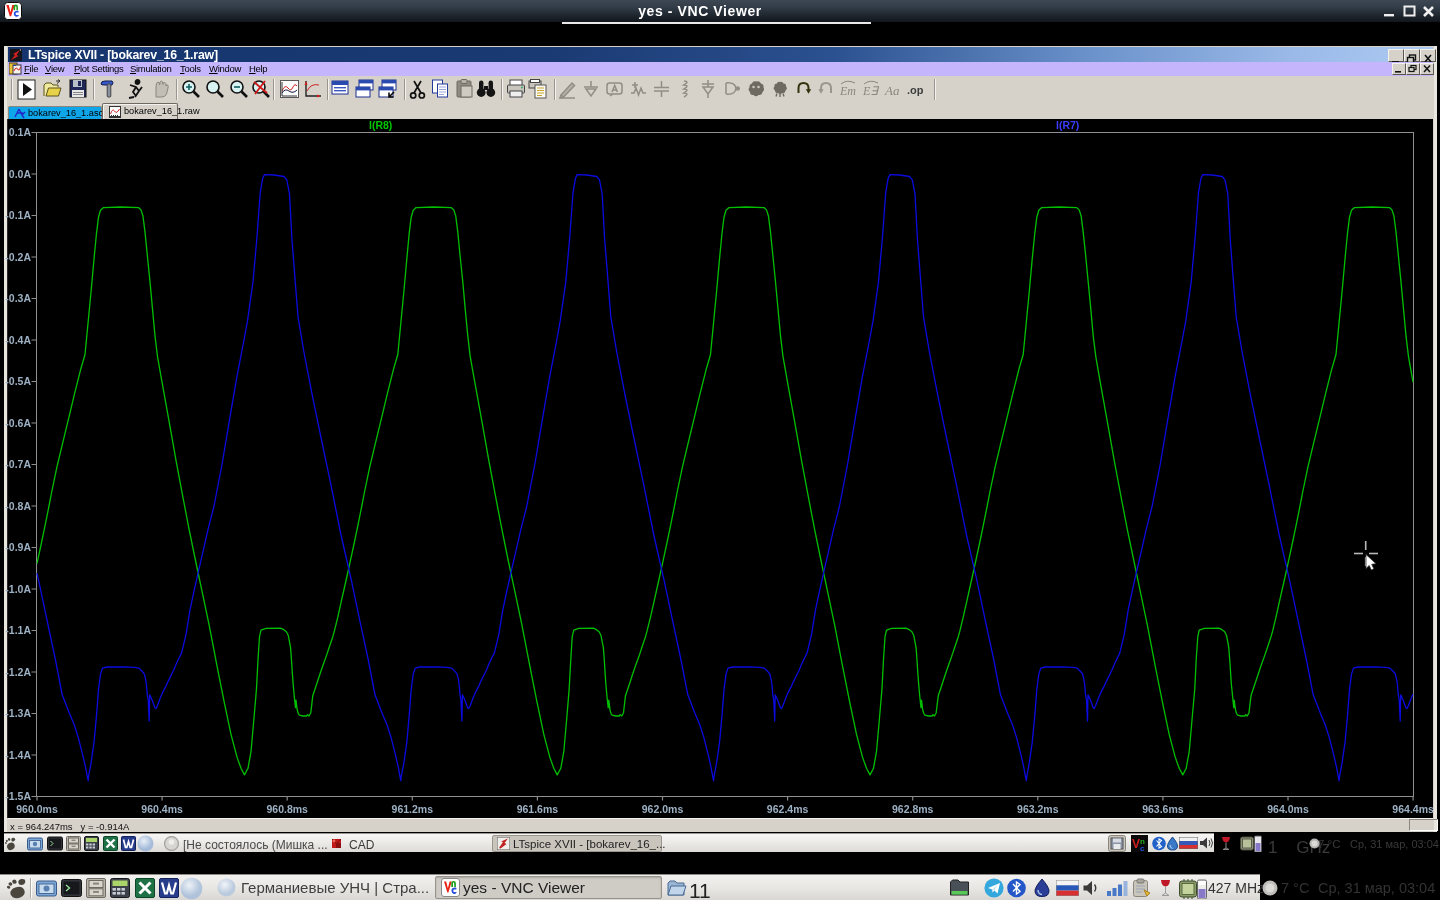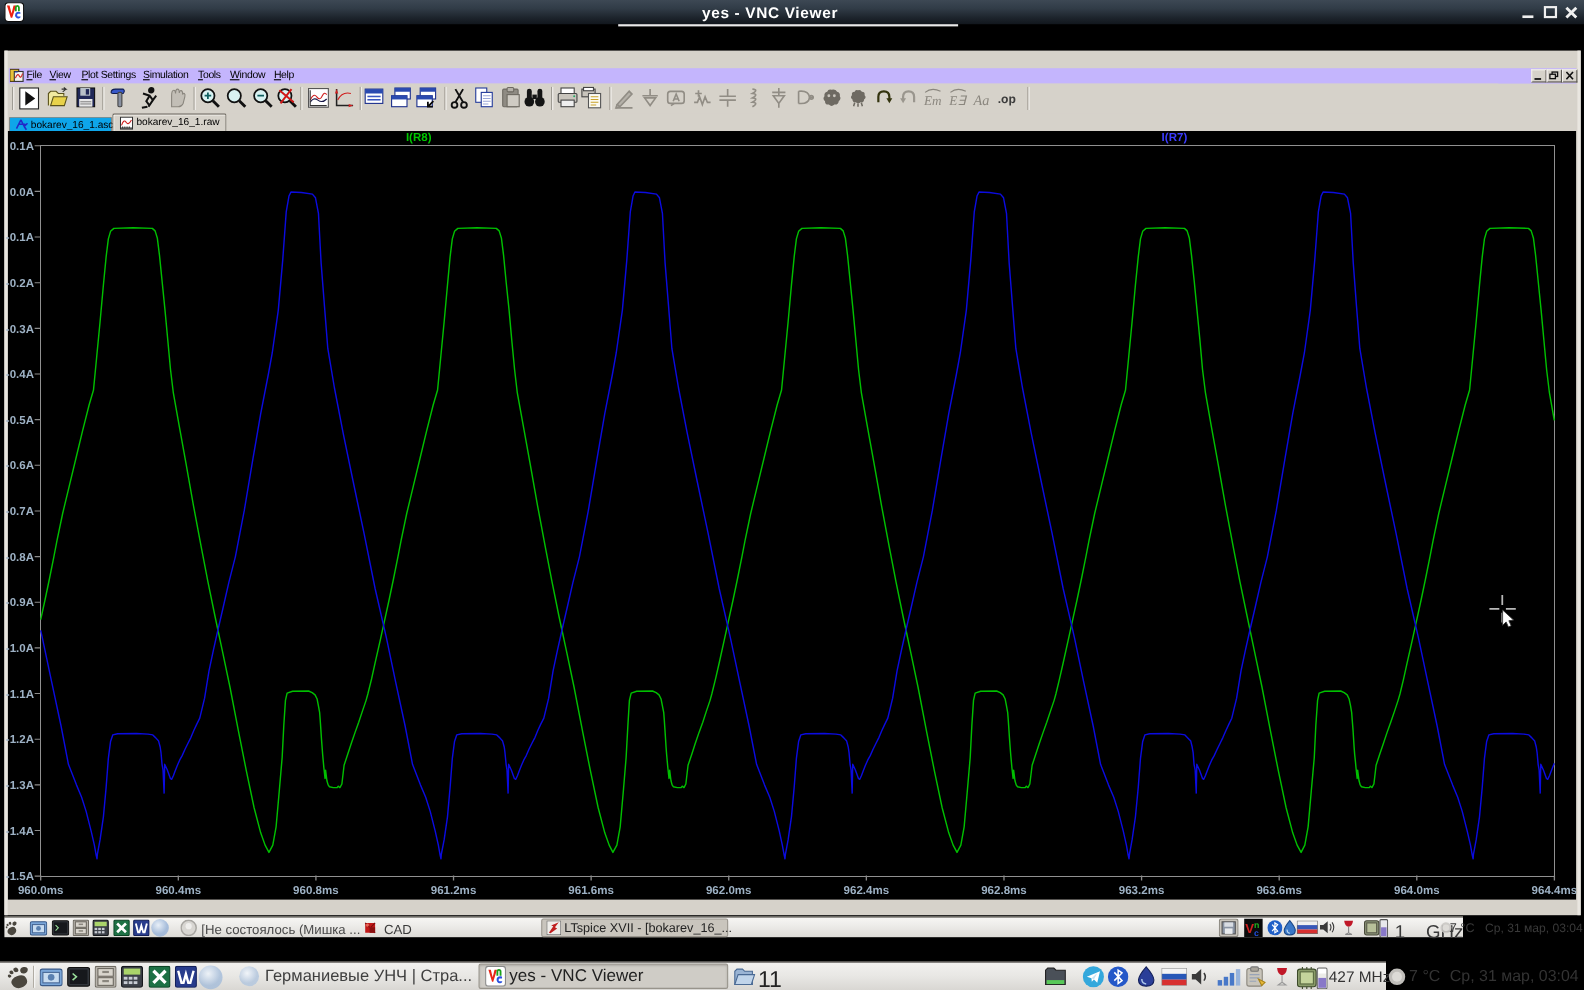--- a/index.html
+++ b/index.html
@@ -19,21 +19,21 @@
 #menubar{left:4px;top:16px;width:1425px;height:14px;background:#c4b5fd;color:#000;font-size:9.5px;letter-spacing:-0.3px}
 #menubar span.mi{position:absolute;top:1px}
 .fl{text-decoration:underline;text-underline-offset:1px;text-decoration-thickness:1px}
 #toolbar{left:4px;top:30px;width:1354px;height:27px;background:#d6d2ca}
 #tabbar{left:4px;top:57px;width:1425px;height:16px;background:#d6d2ca}
 .tab{position:absolute;font-size:9.2px;white-space:nowrap;color:#000;border:1px solid #8a867e;border-bottom:none;
  border-top-left-radius:2px;border-top-right-radius:2px}
 #plot{left:0px;top:73px;width:1429px;height:699px}
 #statusbar{left:4px;top:772px;width:1425px;height:13px;background:#d6d2ca;
  border-top:1px solid #f4f2ee;font-size:9.5px;color:#111}
-#rtask{left:4px;top:833px;width:1326px;height:19px;
+#rtask{left:4px;top:833px;width:1210px;height:19px;
  background:linear-gradient(180deg,#f7f6f4 0%,#ecebe8 45%,#dddbd6 100%);border-top:1px solid #9b978f}
 #ltask{left:0;top:874px;width:1260px;height:26px;
  background:linear-gradient(180deg,#f2f1ef 0%,#e8e7e4 50%,#d9d7d3 100%);border-top:1px solid #8f8c86}
 .tseg{position:absolute;font-size:13px;color:#3a3a3a;white-space:nowrap}
 </style></head><body>
 <div id="vnctitle" class="abs">
 <svg class="abs" style="left:4px;top:2px" width="18" height="18" viewBox="0 0 18 18">
 <rect x="0.5" y="0.5" width="17" height="17" rx="3.2" fill="#fff" stroke="#0a0a0a"></rect>
 <path d="M2.3 3.0 L5.8 14.2 L7.1 14.2 L10.7 3.0 L8.3 3.0 L6.5 10.2 L4.7 3.0 Z" fill="#ee2113"></path>
 <path d="M9.6 8.3 L9.6 4.9 Q9.6 2.6 11.8 2.6 Q14.0 2.6 14.0 4.9 L14.0 8.3 L12.4 8.3 L12.4 5.0 Q12.4 4.2 11.8 4.2 Q11.2 4.2 11.2 5.0 L11.2 8.3 Z" fill="#1ba01b"></path>
@@ -43,20 +43,38 @@
 <svg class="abs" style="left:1380px;top:0" width="60" height="22" viewBox="0 0 60 22">
 <rect x="4" y="14" width="10" height="2.4" fill="#efefef"></rect>
 <rect x="24.5" y="6.5" width="10" height="9" fill="none" stroke="#efefef" stroke-width="2"></rect>
 <path d="M44 7 L53 16 M53 7 L44 16" stroke="#efefef" stroke-width="2.6"></path>
 </svg>
 </div>
 <div id="tabline" class="abs"></div>
 <div id="win" class="abs">
     <div class="abs" style="left:0;top:0;width:3.2px;height:786px;background:#e9e6e0"></div>
     <div class="abs" style="left:1429.8px;top:0;width:3.2px;height:786px;background:#e9e6e0"></div>
+<div id="titlebar" class="abs">
+<svg class="abs" style="left:2px;top:2px" width="12" height="12" viewBox="0 0 12 12">
+<rect width="12" height="12" fill="#15151c"></rect>
+<path d="M1 11 L5 6 L3 5 L10 1 L6.5 6 L8.5 7 Z" fill="#d42020"></path>
+<path d="M10 1 L11 0 L11 2 Z" fill="#f0f0f0"></path>
+</svg>
+<div class="txt">LTspice XVII - [bokarev_16_1.raw]</div>
+<div class="wbtn" style="left:1379.5px;top:2px"><svg width="14" height="11">
+          <rect x="3" y="8" width="7" height="2" fill="#111"></rect>
+        </svg></div>
+<div class="wbtn" style="left:1395.5px;top:2px"><svg width="14" height="11">
+          <rect x="4.5" y="2" width="6" height="5" fill="none" stroke="#111" stroke-width="1.4"></rect>
+          <rect x="2.5" y="4.5" width="6" height="5" fill="#d6d2ca" stroke="#111" stroke-width="1.4"></rect>
+        </svg></div>
+<div class="wbtn" style="left:1411.5px;top:2px"><svg width="14" height="11">
+          <path d="M4 2 L10 9 M10 2 L4 9" stroke="#111" stroke-width="1.6"></path>
+        </svg></div>
+</div>
 <div id="menubar" class="abs">
 <svg class="abs" style="left:1px;top:0" width="13" height="13" viewBox="0 0 13 13">
 <rect x="0" y="1" width="8" height="11" fill="#e8c23a" stroke="#4a3a10"></rect>
 <rect x="4" y="3" width="8" height="9" fill="#f4f2ee" stroke="#333"></rect>
 <path d="M5 9 Q7 4 8.5 7 Q10 10 11.5 5" stroke="#d02020" fill="none"></path>
 <path d="M4.5 3.5 L7 3.5" stroke="#2040c0"></path>
 </svg>
 <span class="mi" style="left:16px"><span class="fl">F</span>ile</span>
 <span class="mi" style="left:37px"><span class="fl">V</span>iew</span>
 <span class="mi" style="left:66px"><span class="fl">P</span>lot Settings</span>
@@ -318,21 +336,21 @@
           <text x="1" y="15" font-size="11" font-weight="bold" fill="#3c3c3c">.op</text>
         </g>
 </svg></div>
 <div id="tabbar" class="abs">
 <div class="tab" style="left:0px;top:3px;width:94px;height:13px;background:#0ea5e9">
 <svg class="abs" style="left:5px;top:1px" width="12" height="11" viewBox="0 0 12 11">
           <path d="M1 9 L5 1 M5 1 L8 7 M3 5 L9 5 M8 7 L11 4 M8 7 L10 10" stroke="#2228c8" stroke-width="1.4" fill="none"></path>
         </svg>
 <span class="abs" style="left:19px;top:1px">bokarev_16_1.asc</span>
       </div>
-<div class="tab" style="left:94px;top:0px;width:104px;height:16px;background:#d6d2ca;border-color:#6e6a62;box-shadow:inset 1px 1px 0 #f4f2ee">
+<div class="tab" style="left:94px;top:0px;width:76px;height:16px;background:#d6d2ca;border-color:#6e6a62;box-shadow:inset 1px 1px 0 #f4f2ee">
 <svg class="abs" style="left:6px;top:2px" width="12" height="12" viewBox="0 0 12 12">
           <rect x="0.5" y="0.5" width="11" height="11" fill="#fff" stroke="#333"></rect>
           <path d="M1.5 8 Q3.5 2 5.5 5 Q7.5 8.5 10.5 3" stroke="#d02020" fill="none"></path>
           <path d="M1 10.5 L11 10.5" stroke="#333"></path>
           <path d="M2.5 10.5 L2.5 9 M4.5 10.5 L4.5 9 M6.5 10.5 L6.5 9 M8.5 10.5 L8.5 9" stroke="#333"></path>
         </svg>
 <span class="abs" style="left:21px;top:2px">bokarev_16_1.raw</span>
       </div>
 </div>
 <div id="plot" class="abs"><svg width="1429" height="699" viewBox="-4 0 1429 699">
@@ -402,20 +420,24 @@
         <text x="1280.0" y="693.5" text-anchor="middle" class="ax">964.0ms</text>
         <line x1="1405.1" y1="677" x2="1405.1" y2="681.5" stroke="#8a8a8a" stroke-width="1.2"></line>
         <text x="1405.1" y="693.5" text-anchor="middle" class="ax">964.4ms</text>
 <text x="361" y="9.5" class="ax" style="fill:#00c800">I(R8)</text>
 <text x="1048" y="9.5" class="ax" style="fill:#3c3cff">I(R7)</text>
 <g transform="translate(-8,-119)">
 <polyline points="37.0,563.3 41.0,545.0 45.0,525.9 49.0,506.0 51.8,491.5 57.0,466.6 63.0,441.7 69.0,416.8 75.0,391.9 81.0,368.2 85.0,354.5 88.0,323.4 91.0,292.3 94.0,259.1 96.5,233.3 98.5,217.2 100.5,210.3 103.5,207.6 121.0,207.0 138.5,207.6 141.0,209.9 143.0,216.3 145.0,232.1 147.5,257.0 150.0,281.9 152.5,308.9 155.0,335.9 157.5,356.6 163.0,387.7 169.0,420.9 176.0,460.3 183.0,497.7 189.0,528.8 195.4,560.0 202.0,591.1 209.0,624.3 217.0,665.8 224.0,701.1 231.0,734.3 237.0,757.1 241.0,768.3 244.5,774.9 248.0,768.3 251.0,751.7 254.0,717.7 256.5,688.6 258.0,659.5 259.5,636.7 261.0,630.1 266.0,628.4 280.5,628.2 283.8,629.7 286.4,631.7 288.3,635.5 289.4,641.3 290.6,647.9 291.1,654.6 291.7,663.3 292.2,671.2 292.8,679.1 293.3,685.7 293.9,692.3 294.4,697.7 295.5,707.7 296.0,700.2 297.2,709.8 298.3,713.5 299.4,715.2 303.0,716.0 306.5,716.0 307.5,714.7 309.0,716.0 310.8,712.7 312.8,695.7 316.1,685.7 319.4,675.7 322.8,665.8 326.1,656.6 329.4,646.7 332.8,636.7 334.4,630.9 337.8,617.2 341.0,602.7 345.8,581.5 349.8,563.3 353.8,545.0 357.8,525.9 361.8,506.0 364.6,491.5 369.8,466.6 375.8,441.7 381.8,416.8 387.8,391.9 393.8,368.2 397.8,354.5 400.8,323.4 403.8,292.3 406.8,259.1 409.2,233.3 411.2,217.2 413.2,210.3 416.2,207.6 433.8,207.0 451.2,207.6 453.8,209.9 455.8,216.3 457.8,232.1 460.2,257.0 462.8,281.9 465.2,308.9 467.8,335.9 470.2,356.6 475.8,387.7 481.8,420.9 488.8,460.3 495.8,497.7 501.8,528.8 508.1,560.0 514.8,591.1 521.8,624.3 529.8,665.8 536.8,701.1 543.8,734.3 549.8,757.1 553.8,768.3 557.2,774.9 560.8,768.3 563.8,751.7 566.8,717.7 569.2,688.6 570.8,659.5 572.2,636.7 573.8,630.1 578.8,628.4 593.2,628.2 596.5,629.7 599.1,631.7 601.0,635.5 602.1,641.3 603.4,647.9 603.9,654.6 604.5,663.3 605.0,671.2 605.5,679.1 606.0,685.7 606.6,692.3 607.1,697.7 608.2,707.7 608.8,700.2 610.0,709.8 611.0,713.5 612.1,715.2 615.8,716.0 619.2,716.0 620.2,714.7 621.8,716.0 623.5,712.7 625.5,695.7 628.9,685.7 632.1,675.7 635.5,665.8 638.9,656.6 642.1,646.7 645.5,636.7 647.1,630.9 650.5,617.2 653.8,602.7 658.5,581.5 662.5,563.3 666.5,545.0 670.5,525.9 674.5,506.0 677.3,491.5 682.5,466.6 688.5,441.7 694.5,416.8 700.5,391.9 706.5,368.2 710.5,354.5 713.5,323.4 716.5,292.3 719.5,259.1 722.0,233.3 724.0,217.2 726.0,210.3 729.0,207.6 746.5,207.0 764.0,207.6 766.5,209.9 768.5,216.3 770.5,232.1 773.0,257.0 775.5,281.9 778.0,308.9 780.5,335.9 783.0,356.6 788.5,387.7 794.5,420.9 801.5,460.3 808.5,497.7 814.5,528.8 820.9,560.0 827.5,591.1 834.5,624.3 842.5,665.8 849.5,701.1 856.5,734.3 862.5,757.1 866.5,768.3 870.0,774.9 873.5,768.3 876.5,751.7 879.5,717.7 882.0,688.6 883.5,659.5 885.0,636.7 886.5,630.1 891.5,628.4 906.0,628.2 909.3,629.7 911.9,631.7 913.8,635.5 914.9,641.3 916.1,647.9 916.6,654.6 917.2,663.3 917.7,671.2 918.3,679.1 918.8,685.7 919.4,692.3 919.9,697.7 921.0,707.7 921.5,700.2 922.7,709.8 923.8,713.5 924.9,715.2 928.5,716.0 932.0,716.0 933.0,714.7 934.5,716.0 936.2,712.7 938.3,695.7 941.6,685.7 944.9,675.7 948.3,665.8 951.6,656.6 954.9,646.7 958.3,636.7 959.9,630.9 963.2,617.2 966.5,602.7 971.2,581.5 975.2,563.3 979.2,545.0 983.2,525.9 987.2,506.0 990.0,491.5 995.2,466.6 1001.2,441.7 1007.2,416.8 1013.2,391.9 1019.2,368.2 1023.2,354.5 1026.2,323.4 1029.2,292.3 1032.2,259.1 1034.8,233.3 1036.8,217.2 1038.8,210.3 1041.8,207.6 1059.2,207.0 1076.8,207.6 1079.2,209.9 1081.2,216.3 1083.2,232.1 1085.8,257.0 1088.2,281.9 1090.8,308.9 1093.2,335.9 1095.8,356.6 1101.2,387.7 1107.2,420.9 1114.2,460.3 1121.2,497.7 1127.2,528.8 1133.7,560.0 1140.2,591.1 1147.2,624.3 1155.2,665.8 1162.2,701.1 1169.2,734.3 1175.2,757.1 1179.2,768.3 1182.8,774.9 1186.2,768.3 1189.2,751.7 1192.2,717.7 1194.8,688.6 1196.2,659.5 1197.8,636.7 1199.2,630.1 1204.2,628.4 1218.8,628.2 1222.0,629.7 1224.7,631.7 1226.5,635.5 1227.7,641.3 1228.8,647.9 1229.3,654.6 1230.0,663.3 1230.5,671.2 1231.0,679.1 1231.5,685.7 1232.2,692.3 1232.7,697.7 1233.8,707.7 1234.2,700.2 1235.5,709.8 1236.5,713.5 1237.7,715.2 1241.2,716.0 1244.8,716.0 1245.8,714.7 1247.2,716.0 1249.0,712.7 1251.0,695.7 1254.3,685.7 1257.7,675.7 1261.0,665.8 1264.3,656.6 1267.7,646.7 1271.0,636.7 1272.7,630.9 1276.0,617.2 1279.2,602.7 1284.0,581.5 1288.0,563.3 1292.0,545.0 1296.0,525.9 1300.0,506.0 1302.8,491.5 1308.0,466.6 1314.0,441.7 1320.0,416.8 1326.0,391.9 1332.0,368.2 1336.0,354.5 1339.0,323.4 1342.0,292.3 1345.0,259.1 1347.5,233.3 1349.5,217.2 1351.5,210.3 1354.5,207.6 1372.0,207.0 1389.5,207.6 1392.0,209.9 1394.0,216.3 1396.0,232.1 1398.5,257.0 1401.0,281.9 1403.5,308.9 1406.0,335.9 1408.5,356.6 1413.0,382.1" fill="none" stroke="#00bf00" stroke-width="1.3" stroke-linejoin="round"></polyline>
 <polyline points="37.0,573.1 38.5,579.9 47.0,620.1 55.5,660.0 62.2,694.8 69.5,713.5 74.2,724.7 78.3,737.6 82.8,755.4 85.8,768.3 87.5,777.8 88.2,780.7 88.5,776.6 91.0,763.3 94.0,742.6 96.5,715.6 98.5,689.4 100.5,674.1 102.5,668.1 107.0,667.0 124.0,666.8 134.5,667.4 138.9,668.1 141.6,670.8 144.2,673.7 145.6,679.1 146.4,684.5 147.3,694.8 148.2,699.8 149.2,721.0 149.7,694.8 152.2,700.2 154.9,707.7 156.0,708.5 157.6,705.2 159.3,700.6 161.1,696.1 163.3,691.1 165.6,686.9 168.2,681.1 170.9,675.7 173.6,670.3 176.2,664.1 178.9,658.3 181.6,652.9 186.0,634.7 190.0,609.8 194.0,591.1 198.0,573.2 203.0,551.6 208.0,529.7 214.0,506.0 222.0,464.5 230.0,416.8 237.0,376.1 244.0,340.0 247.5,320.9 253.0,281.9 257.0,236.7 260.2,192.7 262.7,178.2 264.5,174.6 274.0,175.0 284.0,176.5 286.8,179.8 289.5,193.9 291.9,238.7 295.0,278.6 298.0,316.8 304.0,352.5 312.0,393.9 321.0,437.5 331.0,485.2 341.0,535.0 351.3,579.9 359.7,620.1 368.3,660.0 375.0,694.8 382.2,713.5 387.0,724.7 391.1,737.6 395.6,755.4 398.5,768.3 400.2,777.8 400.9,780.7 401.2,776.6 403.8,763.3 406.8,742.6 409.2,715.6 411.2,689.4 413.2,674.1 415.2,668.1 419.8,667.0 436.8,666.8 447.2,667.4 451.6,668.1 454.4,670.8 456.9,673.7 458.4,679.1 459.1,684.5 460.1,694.8 460.9,699.8 461.9,721.0 462.4,694.8 464.9,700.2 467.6,707.7 468.8,708.5 470.4,705.2 472.1,700.6 473.9,696.1 476.1,691.1 478.4,686.9 480.9,681.1 483.6,675.7 486.4,670.3 488.9,664.1 491.6,658.3 494.4,652.9 498.8,634.7 502.8,609.8 506.8,591.1 510.8,573.2 515.8,551.6 520.8,529.7 526.8,506.0 534.8,464.5 542.8,416.8 549.8,376.1 556.8,340.0 560.2,320.9 565.8,281.9 569.8,236.7 573.0,192.7 575.5,178.2 577.2,174.6 586.8,175.0 596.8,176.5 599.5,179.8 602.2,193.9 604.6,238.7 607.8,278.6 610.8,316.8 616.8,352.5 624.8,393.9 633.8,437.5 643.8,485.2 653.8,535.0 664.0,579.9 672.5,620.1 681.0,660.0 687.8,694.8 695.0,713.5 699.8,724.7 703.9,737.6 708.4,755.4 711.2,768.3 713.0,777.8 713.6,780.7 714.0,776.6 716.5,763.3 719.5,742.6 722.0,715.6 724.0,689.4 726.0,674.1 728.0,668.1 732.5,667.0 749.5,666.8 760.0,667.4 764.4,668.1 767.1,670.8 769.7,673.7 771.1,679.1 771.9,684.5 772.8,694.8 773.7,699.8 774.7,721.0 775.2,694.8 777.7,700.2 780.4,707.7 781.5,708.5 783.1,705.2 784.8,700.6 786.6,696.1 788.8,691.1 791.1,686.9 793.7,681.1 796.4,675.7 799.1,670.3 801.7,664.1 804.4,658.3 807.1,652.9 811.5,634.7 815.5,609.8 819.5,591.1 823.5,573.2 828.5,551.6 833.5,529.7 839.5,506.0 847.5,464.5 855.5,416.8 862.5,376.1 869.5,340.0 873.0,320.9 878.5,281.9 882.5,236.7 885.7,192.7 888.2,178.2 890.0,174.6 899.5,175.0 909.5,176.5 912.3,179.8 915.0,193.9 917.4,238.7 920.5,278.6 923.5,316.8 929.5,352.5 937.5,393.9 946.5,437.5 956.5,485.2 966.5,535.0 976.8,579.9 985.2,620.1 993.8,660.0 1000.5,694.8 1007.7,713.5 1012.5,724.7 1016.6,737.6 1021.1,755.4 1024.0,768.3 1025.7,777.8 1026.4,780.7 1026.8,776.6 1029.2,763.3 1032.2,742.6 1034.8,715.6 1036.8,689.4 1038.8,674.1 1040.8,668.1 1045.2,667.0 1062.2,666.8 1072.8,667.4 1077.2,668.1 1079.8,670.8 1082.5,673.7 1083.8,679.1 1084.7,684.5 1085.5,694.8 1086.5,699.8 1087.5,721.0 1088.0,694.8 1090.5,700.2 1093.2,707.7 1094.2,708.5 1095.8,705.2 1097.5,700.6 1099.3,696.1 1101.5,691.1 1103.8,686.9 1106.5,681.1 1109.2,675.7 1111.8,670.3 1114.5,664.1 1117.2,658.3 1119.8,652.9 1124.2,634.7 1128.2,609.8 1132.2,591.1 1136.2,573.2 1141.2,551.6 1146.2,529.7 1152.2,506.0 1160.2,464.5 1168.2,416.8 1175.2,376.1 1182.2,340.0 1185.8,320.9 1191.2,281.9 1195.2,236.7 1198.5,192.7 1201.0,178.2 1202.8,174.6 1212.2,175.0 1222.2,176.5 1225.0,179.8 1227.8,193.9 1230.2,238.7 1233.2,278.6 1236.2,316.8 1242.2,352.5 1250.2,393.9 1259.2,437.5 1269.2,485.2 1279.2,535.0 1289.5,579.9 1298.0,620.1 1306.5,660.0 1313.2,694.8 1320.5,713.5 1325.2,724.7 1329.3,737.6 1333.8,755.4 1336.8,768.3 1338.5,777.8 1339.2,780.7 1339.5,776.6 1342.0,763.3 1345.0,742.6 1347.5,715.6 1349.5,689.4 1351.5,674.1 1353.5,668.1 1358.0,667.0 1375.0,666.8 1385.5,667.4 1389.9,668.1 1392.6,670.8 1395.2,673.7 1396.6,679.1 1397.4,684.5 1398.3,694.8 1399.2,699.8 1400.2,721.0 1400.7,694.8 1403.2,700.2 1405.9,707.7 1407.0,708.5 1408.6,705.2 1410.3,700.6 1412.1,696.1 1413.0,694.0" fill="none" stroke="#0b0bdf" stroke-width="1.3" stroke-linejoin="round"></polyline>
 </g>
 </svg></div>
+<div id="statusbar" class="abs">
+      <span class="abs" style="left:2px;top:1.5px">x = 964.247ms&nbsp;&nbsp;&nbsp;y = -0.914A</span>
+<div class="abs" style="left:1401px;top:0px;width:29px;height:12px;border-top:1px solid #8a867e;border-left:1px solid #8a867e;border-bottom:1px solid #fff;border-right:1px solid #fff"></div>
+</div>
 </div>
 <div id="rtask" class="abs">
 <svg class="abs" style="left:1px;top:3px" width="11" height="14" viewBox="0 0 11 14">
       <g transform="scale(1.05,1.0)">
         <path d="M7.6 0.7 Q9.6 0.4 9.6 2.2 Q9.6 4.1 7.9 4.5 Q6.3 4.8 6.0 3.2 Q5.7 1.1 7.6 0.7 Z" fill="#4a463e"></path>
         <ellipse cx="3.9" cy="2.4" rx="1.15" ry="1.35" fill="#4a463e" transform="rotate(-20 3.9 2.4)"></ellipse>
         <ellipse cx="1.8" cy="3.9" rx="0.95" ry="1.1" fill="#4a463e" transform="rotate(-30 1.8 3.9)"></ellipse>
         <ellipse cx="0.85" cy="6.0" rx="0.8" ry="0.95" fill="#4a463e" transform="rotate(-35 0.85 6.0)"></ellipse>
         <path d="M4.4 6.1 Q7.8 4.6 9.0 7.6 Q10.1 10.5 7.5 12.3 Q4.9 14.0 2.9 12.2 Q1.0 10.3 2.2 8.0 Q3.0 6.6 4.4 6.1 Z" fill="#4a463e"></path>
       </g>

